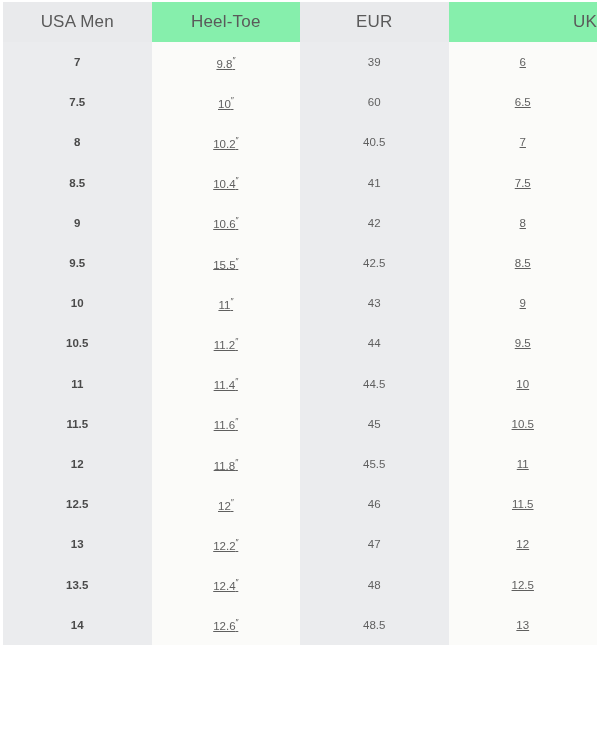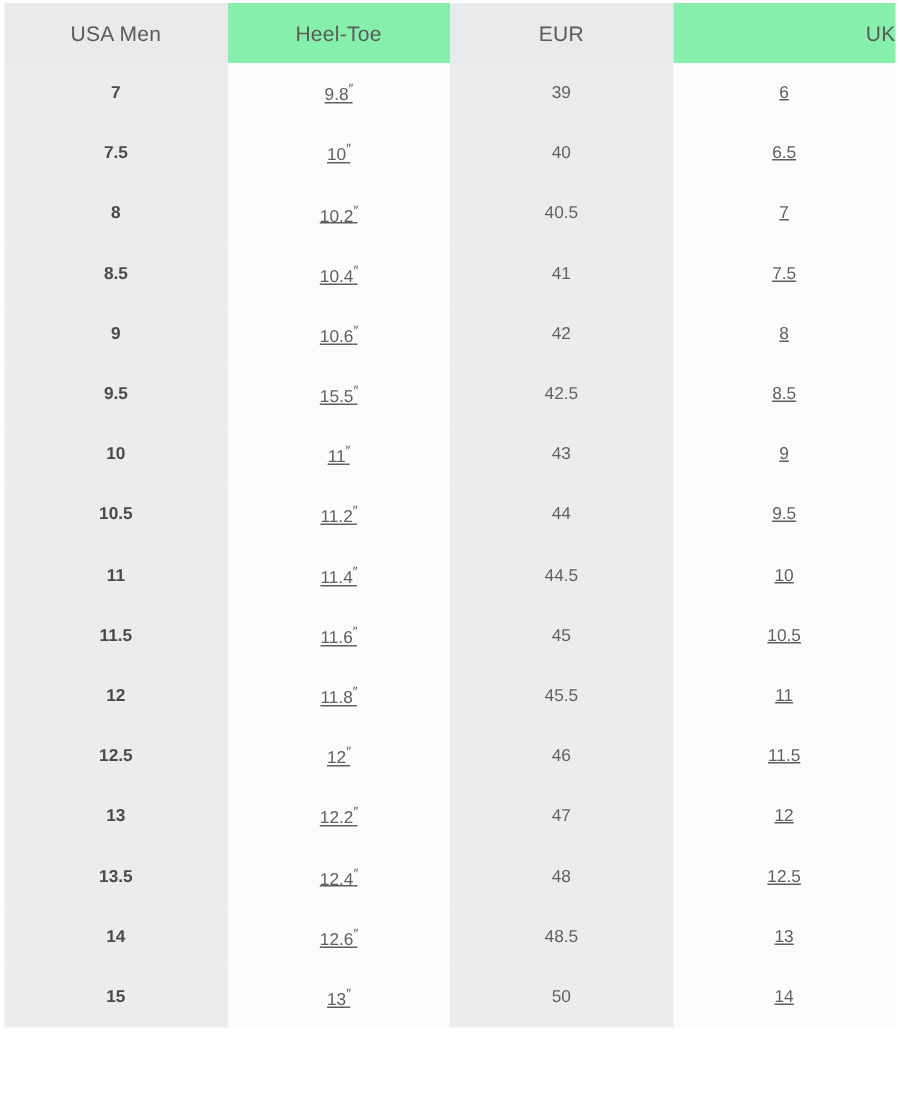--- a/index.html
+++ b/index.html
@@ -32,21 +32,21 @@
   table.size-table td {
     text-align: center;
     vertical-align: middle;
     border: none;
     padding: 0;
     box-sizing: border-box;
   }
   
   thead th {
     height: 40px;
-    font-size: 14px;
+    font-size: 17px;
     font-weight: normal;
     color: #5a5a5a;
     letter-spacing: 0.2px;
     background: #e9eaec;
     border-right: 2px solid #ffffff;
     border-bottom: 2px solid #ffffff;
   }
   thead th.col-b {
     background: #86efac;
   }
@@ -108,21 +108,21 @@
     <tbody id="table-body">
         <tr>
           <td class="col-shade usa-cell">7</td>
           <td class="col-light"><span>9.8</span><span class="inch">″</span></td>
           <td class="col-shade">39</td>
           <td class="col-light">6</td>
         </tr>
         <tr>
           <td class="col-shade usa-cell">7.5</td>
           <td class="col-light"><span>10</span><span class="inch">″</span></td>
-          <td class="col-shade">40</td>
+          <td class="col-shade">60</td>
           <td class="col-light">6.5</td>
         </tr>
         <tr>
           <td class="col-shade usa-cell">8</td>
           <td class="col-light"><span>10.2</span><span class="inch">″</span></td>
           <td class="col-shade">40.5</td>
           <td class="col-light">7</td>
         </tr>
         <tr>
           <td class="col-shade usa-cell">8.5</td>
@@ -188,22 +188,16 @@
           <td class="col-shade usa-cell">13.5</td>
           <td class="col-light"><span>12.4</span><span class="inch">″</span></td>
           <td class="col-shade">48</td>
           <td class="col-light">12.5</td>
         </tr>
         <tr>
           <td class="col-shade usa-cell">14</td>
           <td class="col-light"><span>12.6</span><span class="inch">″</span></td>
           <td class="col-shade">48.5</td>
           <td class="col-light">13</td>
-        </tr>
-        <tr>
-          <td class="col-shade usa-cell">15</td>
-          <td class="col-light"><span>13</span><span class="inch">″</span></td>
-          <td class="col-shade">50</td>
-          <td class="col-light">14</td>
         </tr>
       </tbody>
   </table>
 </div>
 
 </body></html>

